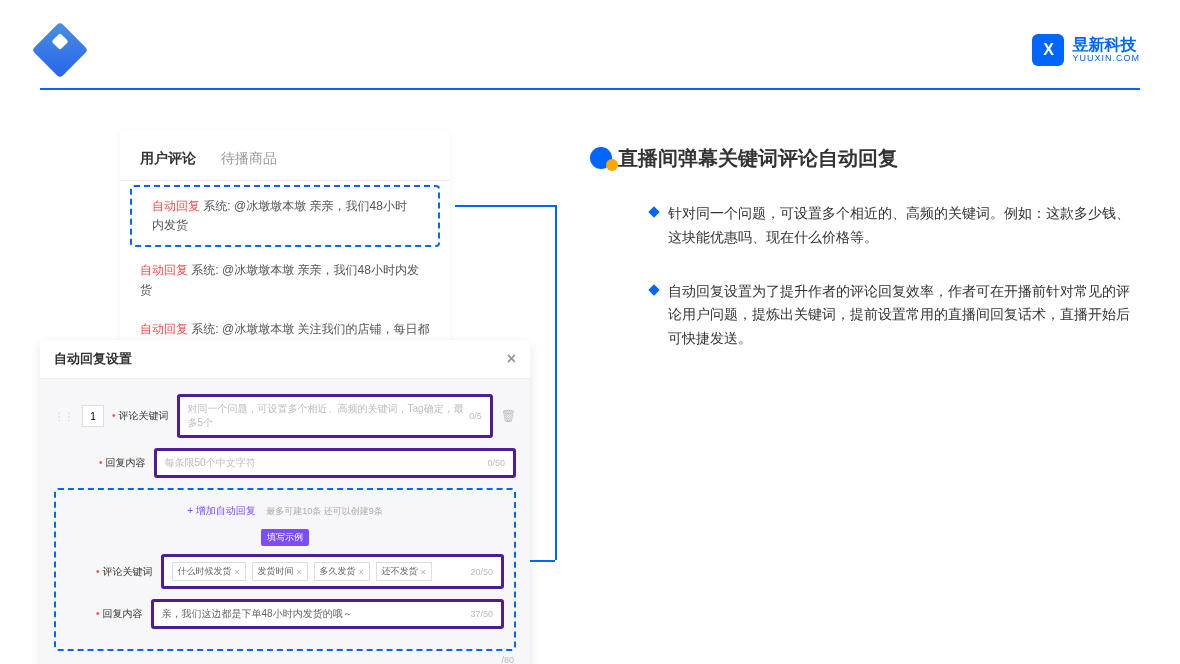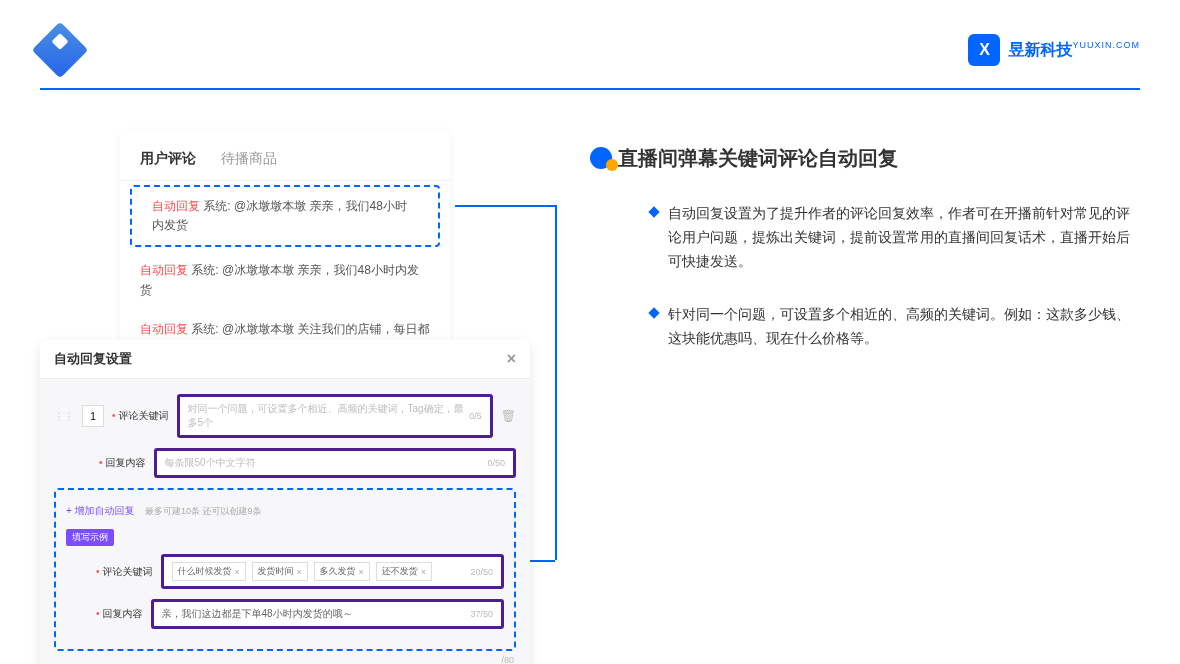--- a/index.html
+++ b/index.html
@@ -4,21 +4,21 @@
 <style>
 * { margin: 0; padding: 0; box-sizing: border-box; }
 body { width: 1180px; height: 664px; font-family: "Microsoft YaHei", sans-serif; background: #fff; position: relative; }
 .header { padding: 30px 40px 10px 40px; display: flex; justify-content: space-between; align-items: center; }
 .title-group { display: flex; align-items: center; gap: 15px; }
 .cube-icon { width: 40px; height: 40px; background: linear-gradient(135deg, #4a90e2, #2563eb); transform: rotate(45deg); border-radius: 4px; position: relative; }
 .cube-icon::before { content: ''; position: absolute; top: 8px; left: 8px; width: 12px; height: 12px; background: #fff; border-radius: 2px; }
 .main-title { font-size: 32px; font-weight: 600; color: #333; }
 .brand { display: flex; align-items: center; gap: 8px; }
 .brand-logo { width: 32px; height: 32px; background: #0066ff; border-radius: 6px; display: flex; align-items: center; justify-content: center; color: #fff; font-weight: bold; }
-.brand-text { display: flex; flex-direction: row; line-height: 1.1; }
+.brand-text { display: flex; flex-direction: column; line-height: 1.1; }
 .brand-cn { font-size: 16px; font-weight: 700; color: #0066ff; }
 .brand-en { font-size: 9px; color: #0066ff; letter-spacing: 1px; }
 .hr-line { height: 2px; background: #0066ff; margin: 8px 40px 0; }
 .content { display: flex; padding: 40px 40px 0; gap: 60px; }
 .left-col { width: 490px; position: relative; }
 .comments-panel { background: #fff; border-radius: 8px; box-shadow: 0 2px 8px rgba(0,0,0,0.05); padding: 20px 0; width: 330px; margin-left: 80px; position: relative; z-index: 1; }
 .tabs { display: flex; gap: 25px; padding: 0 20px 12px; border-bottom: 1px solid #eee; font-size: 14px; }
 .tab-active { font-weight: 700; color: #333; }
 .tab-inactive { color: #999; }
 .comment-row { padding: 10px 20px; font-size: 12px; line-height: 1.6; color: #555; }
@@ -29,21 +29,21 @@
 .close-x { color: #999; cursor: pointer; font-size: 16px; }
 .panel-body { background: #f7f7f9; padding: 15px 14px; }
 .form-row { display: flex; align-items: center; gap: 8px; margin-bottom: 10px; font-size: 10px; }
 .seq-box { background: #fff; border: 1px solid #ddd; width: 22px; height: 22px; display: flex; align-items: center; justify-content: center; font-size: 10px; }
 .label-req { color: #333; font-size: 10px; white-space: nowrap; }
 .label-req::before { content: '•'; color: #ff4d4f; margin-right: 3px; }
 .input-box { flex: 1; background: #fff; border: 3px solid #4c1d95; border-radius: 3px; padding: 5px 8px; font-size: 10px; display: flex; justify-content: space-between; align-items: center; }
 .input-placeholder { color: #bbb; }
 .input-count { color: #bbb; font-size: 9px; }
 .del-icon { color: #bbb; font-size: 12px; }
-.example-box { border: 2px dashed #0066ff; border-radius: 4px; padding: 10px; margin-top: 10px; background: #f7f7f9; }
+.example-box { border: 2px dashed #0066ff; border-radius: 4px; padding: 10px; margin-top: 10px; background: #f7f7f9; text-align: center; }
 .add-link { color: #7c4dff; font-size: 10px; }
 .add-sub { color: #aaa; font-size: 9px; margin-left: 6px; }
 .example-badge { background: #7c4dff; color: #fff; font-size: 9px; padding: 2px 6px; border-radius: 2px; display: inline-block; margin-bottom: 8px; }
 .tag-box { display: inline-flex; align-items: center; background: #fff; border: 1px solid #ddd; border-radius: 0; padding: 2px 5px; font-size: 9px; color: #666; margin-right: 3px; }
 .tag-x { margin-left: 3px; color: #aaa; }
 .right-col { flex: 1; padding-top: 15px; }
 .section-title { display: flex; align-items: center; gap: 0; margin-bottom: 30px; }
 .bubble-icon { position: relative; width: 28px; height: 24px; }
 .bubble-blue { width: 22px; height: 22px; background: #0066ff; border-radius: 50%; position: absolute; top: 0; left: 0; }
 .bubble-orange { width: 12px; height: 12px; background: #ffa500; border-radius: 50%; position: absolute; bottom: 0; right: 0; }
@@ -168,20 +168,20 @@
   <div class="right-col">
     <div class="section-title">
       <div class="bubble-icon">
         <div class="bubble-blue"></div>
           <div class="bubble-orange"></div>
       </div>
       <div class="section-heading">直播间弹幕关键词评论自动回复</div>
     </div>
     <div class="bullet-item">
       <div class="diamond"></div>
-      <div class="bullet-text">自动回复设置为了提升作者的评论回复效率，作者可在开播前针对常见的评论用户问题，提炼出关键词，提前设置常用的直播间回复话术，直播开始后可快捷发送。</div>
+      <div class="bullet-text">针对同一个问题，可设置多个相近的、高频的关键词。例如：这款多少钱、这块能优惠吗、现在什么价格等。</div>
     </div>
     <div class="bullet-item">
       <div class="diamond"></div>
-      <div class="bullet-text">针对同一个问题，可设置多个相近的、高频的关键词。例如：这款多少钱、这块能优惠吗、现在什么价格等。</div>
+      <div class="bullet-text">自动回复设置为了提升作者的评论回复效率，作者可在开播前针对常见的评论用户问题，提炼出关键词，提前设置常用的直播间回复话术，直播开始后可快捷发送。</div>
     </div>
   </div>
 </div>
 
 </body></html>

